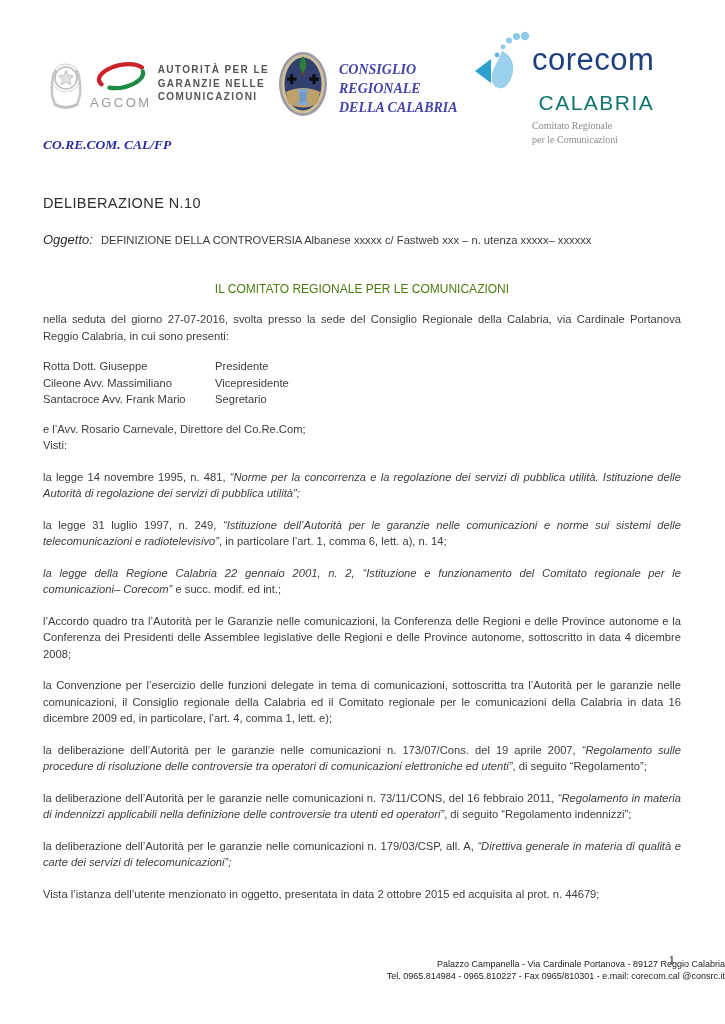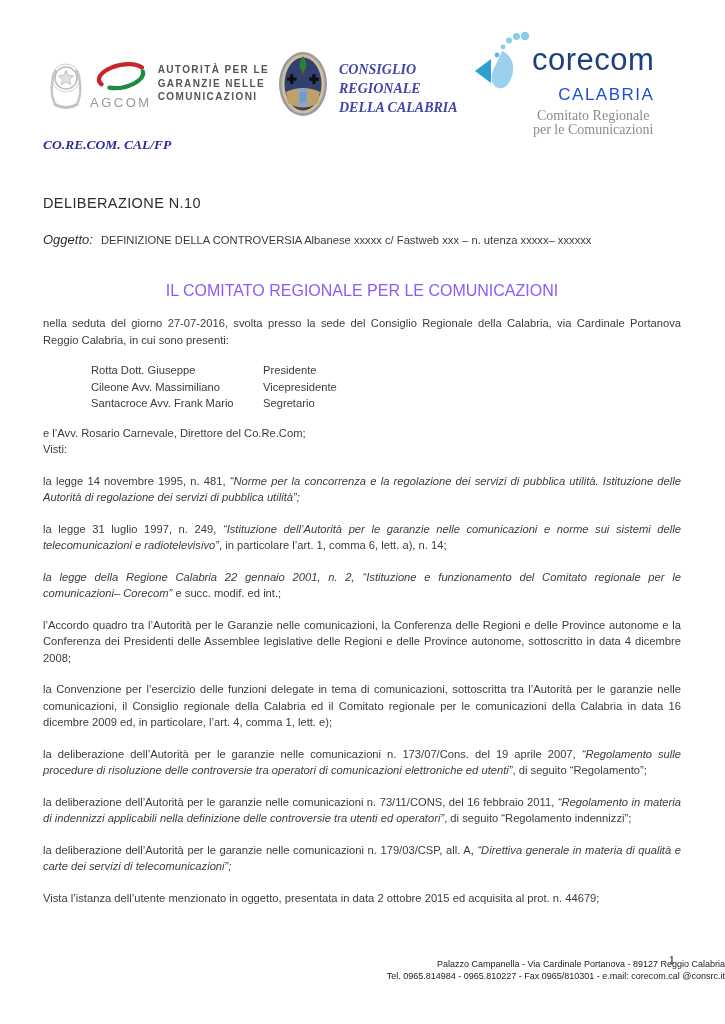--- a/index.html
+++ b/index.html
@@ -17,39 +17,39 @@
                  letter-spacing:1.4px; color:#555; line-height:13.5px; white-space:nowrap; }
 
   .consiglio { position:absolute; left:278px; top:51px; display:flex; align-items:flex-end; }
   .consiglio-lines { margin-left:11px; margin-top:8px; font-family:"Liberation Serif", serif;
                      font-style:italic; font-weight:bold; font-size:14px; line-height:19px;
                      color:#4343a8; white-space:nowrap; }
 
   .corecom { position:absolute; left:472px; top:27px; display:flex; align-items:flex-start; }
   .corecom-text { margin-left:2px; margin-top:18px; }
   .corecom-brand { font-size:31px; line-height:30px; color:#1d3f7e; letter-spacing:0.5px; }
-  .corecom-region { font-size:17px; color:#1d4ed8; letter-spacing:1.5px; text-align:right; margin-top:10px; }
-  .corecom-sub { font-family:"Liberation Serif", serif; font-size:14px; line-height:13.5px;
-                 color:#8c8c8c; text-align:center; margin-top:4px; }
+  .corecom-region { font-size:21px; color:#0f766e; letter-spacing:1.5px; text-align:right; margin-top:16px; }
+  .corecom-sub { font-family:"Liberation Serif", serif; font-size:10px; line-height:13.5px;
+                 color:#8c8c8c; margin-top:4px; }
 
   
   .content { position:absolute; left:43px; right:44px; top:137px; }
   .doc-ref { font-family:"Liberation Serif", serif; font-weight:bold; font-style:italic;
              font-size:13.5px; color:#2b2ba0; margin-bottom:42px; }
   .doc-title { font-size:14.5px; color:#2e2e2e; letter-spacing:0.4px; margin-bottom:19px; }
   .doc-subject { margin-bottom:34px; white-space:nowrap; }
   .subj-label { font-size:13px; color:#2e2e2e; margin-right:8px;font-style:italic; }
   .subj-text  { font-size:11.2px; color:#3a3a3a; }
-  .committee-heading { text-align:center; font-size:16px; color:#8b5cf6; margin-bottom:15px; }
+  .committee-heading { text-align:center; font-size:12px; color:#4d7c0f; margin-bottom:15px; }
 
   .bodytext, #members, .director-line, .visti-label, #paragraphs p {
     font-size:11.2px; line-height:16.5px; color:#3c3c3c;
   }
   .session { text-align:justify; margin-bottom:14px; }
-  #members { margin-bottom:13px;margin-left:48px; }
+  #members { margin-bottom:13px; }
   .member-row .m-name { display:inline-block; width:172px; }
   .visti-label { margin-bottom:0; }
   #paragraphs p { text-align:justify; margin-top:15px; }
   .it { font-style:italic; }
 
   
   .footer { position:absolute; left:0; right:0; top:958px; text-align:right;
             font-size:9px; line-height:12px; color:#1a1a1a; }
   .page-number { position:absolute; right:50px; top:952px;
                  font-family:"Liberation Serif", serif; font-size:13px; color:#222; }

